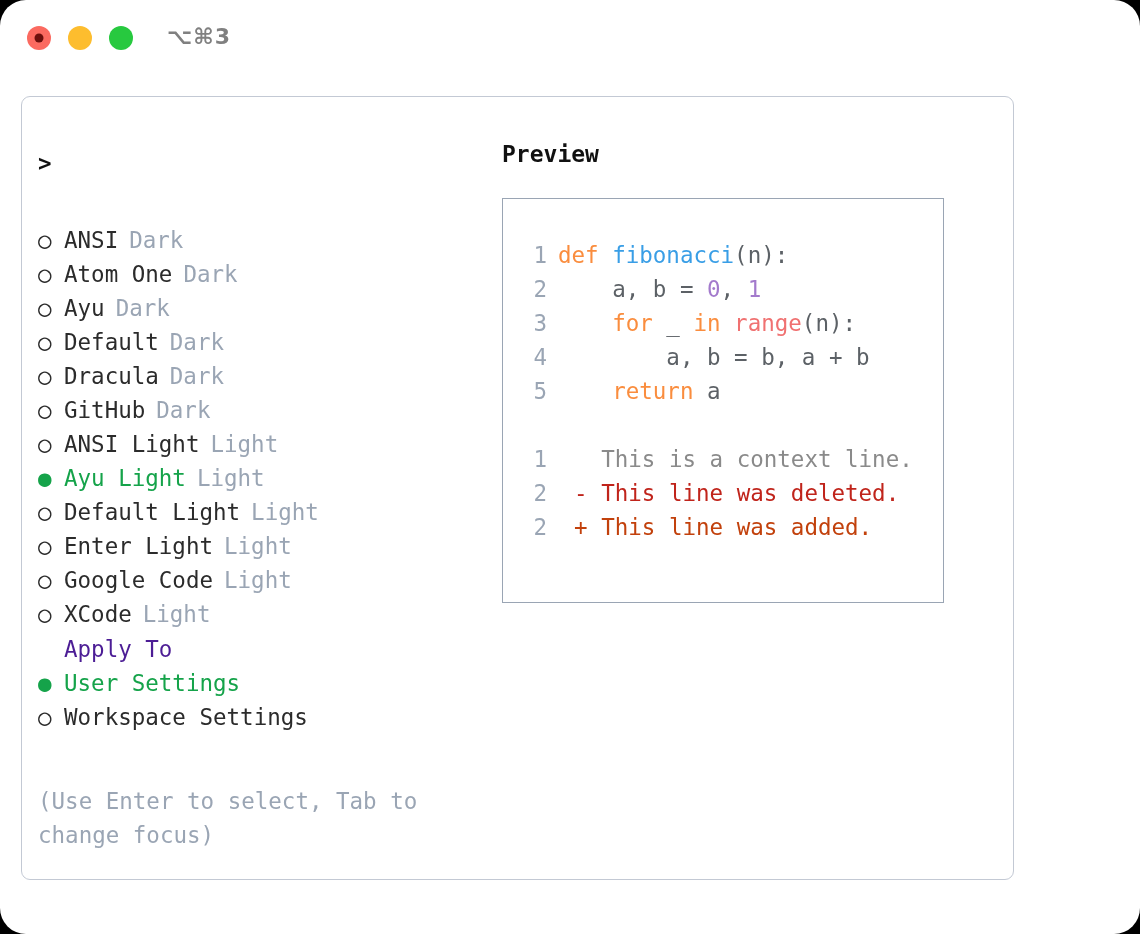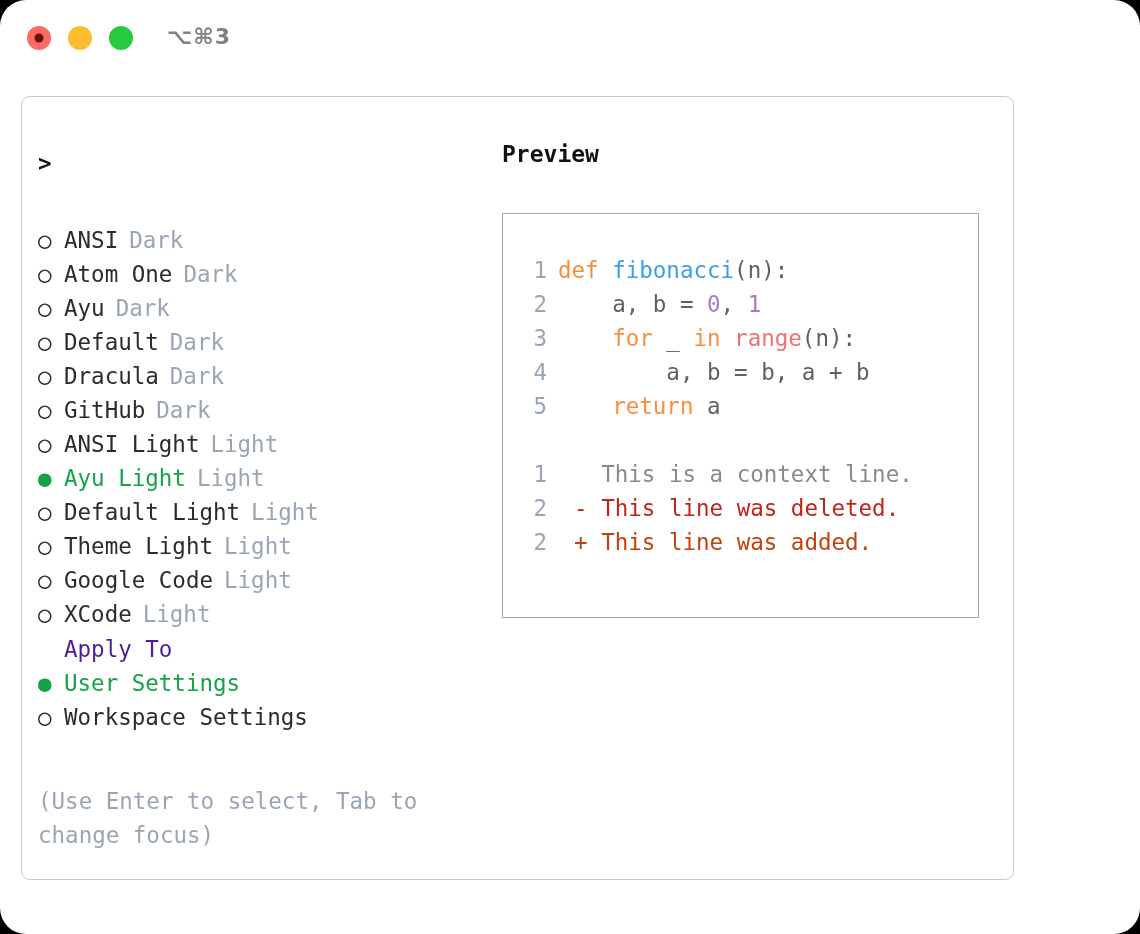--- a/index.html
+++ b/index.html
@@ -150,22 +150,22 @@
     top: 40px;
     width: 490px;
   }
   .preview-title {
     font-size: 23px;
     font-weight: 700;
     color: #111111;
     line-height: 34px;
   }
   .preview-box {
-    margin-top: 42px;
-    width: 477px;
+    margin-top: 27px;
+    width: 442px;
     height: 405px;
     border: 1.5px solid #9aa5b4;
     box-sizing: border-box;
     background: #ffffff;
     position: relative;
   }
   .code {
     position: absolute;
     left: 18px;
     top: 39px;
@@ -257,21 +257,21 @@
               <span class="item-name selected">Ayu Light</span>
               <span class="item-tag">Light</span>
             </div>
             <div class="row">
               <span class="marker hollow">○</span>
               <span class="item-name">Default Light</span>
               <span class="item-tag">Light</span>
             </div>
             <div class="row">
               <span class="marker hollow">○</span>
-              <span class="item-name">Theme Light</span>
+              <span class="item-name">Enter Light</span>
               <span class="item-tag">Light</span>
             </div>
             <div class="row">
               <span class="marker hollow">○</span>
               <span class="item-name">Google Code</span>
               <span class="item-tag">Light</span>
             </div>
             <div class="row">
               <span class="marker hollow">○</span>
               <span class="item-name">XCode</span>

